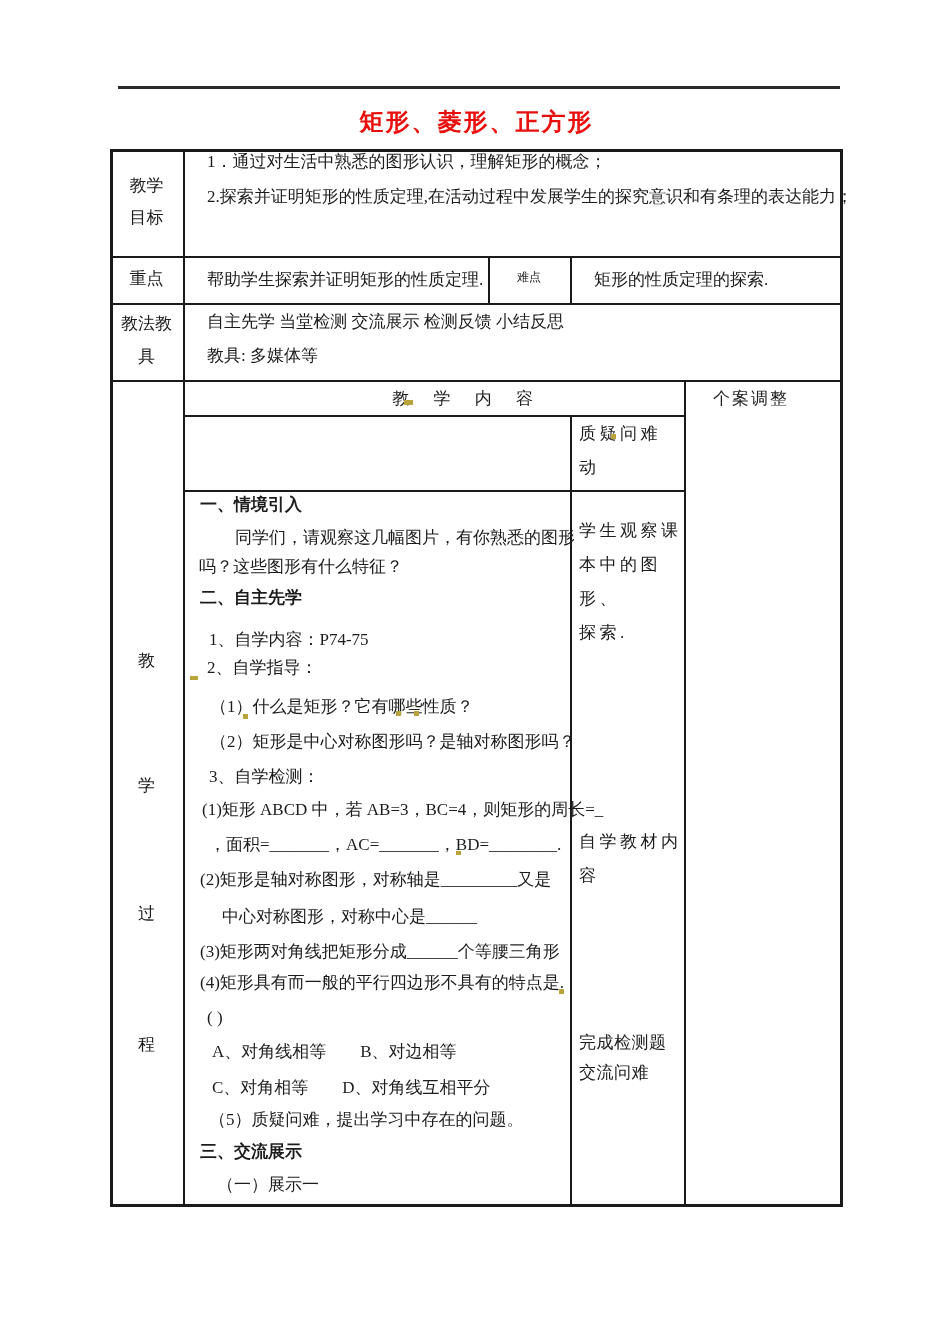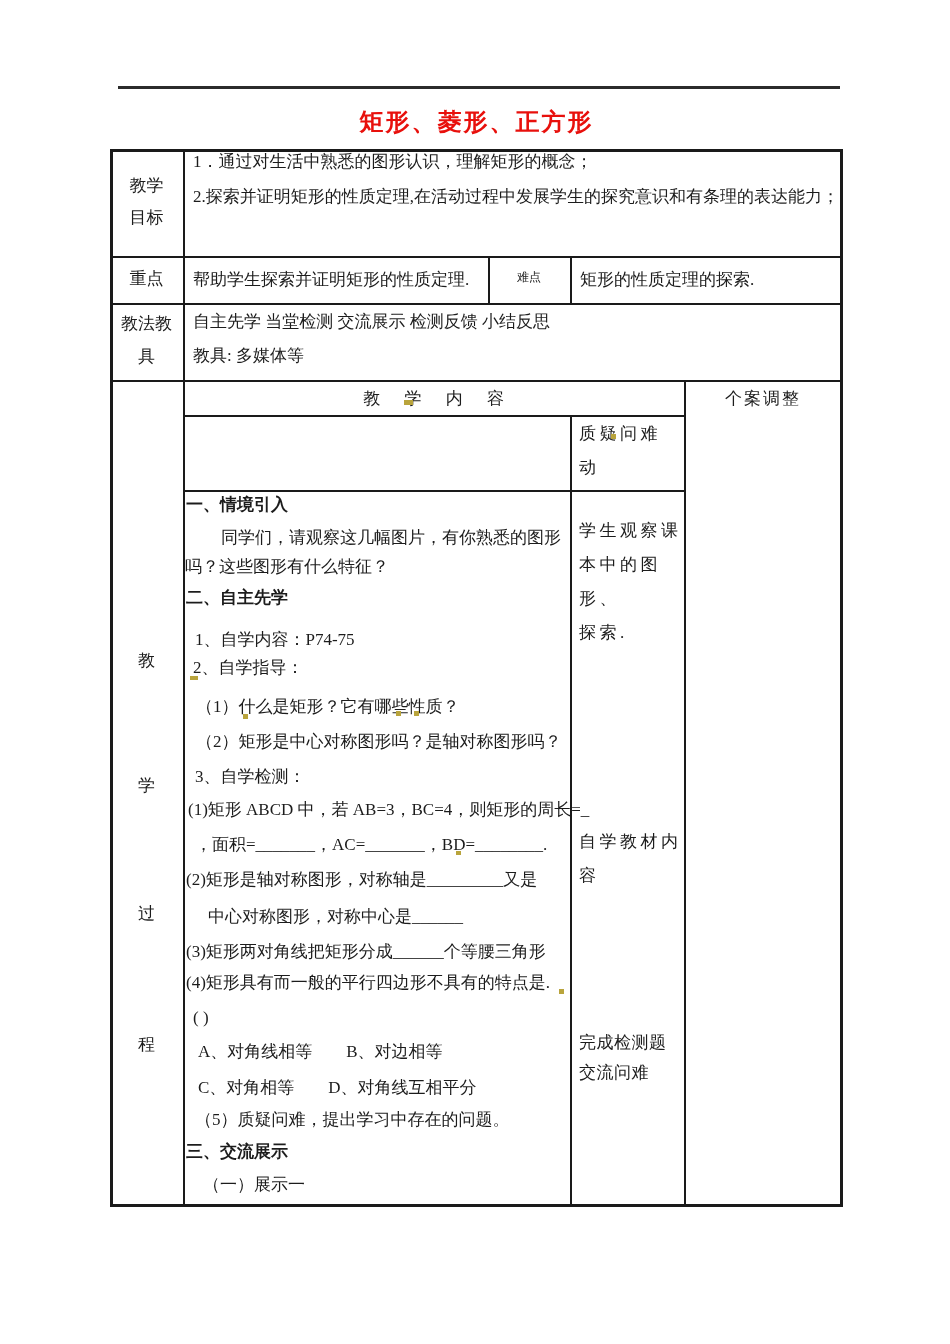--- a/index.html
+++ b/index.html
@@ -8,24 +8,24 @@
   .abs{position:absolute;}
   .toprule{position:absolute;left:118px;top:86px;width:722px;height:3px;background:#2b2b2b;}
   .doc-title{position:absolute;left:110px;top:106px;width:733px;text-align:center;
              font-size:24px;font-weight:bold;color:var(--title-red,#e8100c);letter-spacing:2px;}
   
   .tframe{position:absolute;left:110px;top:149px;width:733px;height:1058px;
           border:3px solid var(--border,#1a1a1a);box-sizing:border-box;}
   .hline{position:absolute;height:2px;background:var(--border,#1a1a1a);}
   .vline{position:absolute;width:2px;background:var(--border,#1a1a1a);}
   
-  .ln{position:absolute;font-size:17px;line-height:22px;white-space:pre;}
+  .ln{position:absolute;font-size:17px;line-height:22px;white-space:pre;margin-left:14px;}
   .bold{font-weight:bold;}
   .labelcell{position:absolute;left:110px;width:73px;text-align:center;font-size:17px;}
-  .hdr{position:absolute;font-size:17px;}
+  .hdr{position:absolute;font-size:17px;padding-left:29px;}
   .stud{position:absolute;left:579px;width:106px;font-size:17px;line-height:34px;
         letter-spacing:3.5px;white-space:pre-line;}
   .mark{position:absolute;background:var(--spellcheck-mark,#b9a43c);}
 </style>
 </head>
 <body>
 
 <div id="page">
 
   <div class="toprule"></div>
@@ -57,21 +57,21 @@
   <div class="ln" style="left:580px;top:269px">矩形的性质定理的探索.</div>
 
   <div class="labelcell" style="top:307px;line-height:33px">
     <div>教法教</div>
     <div>具</div>
   </div>
   <div class="ln" style="left:193px;top:311px">自主先学 当堂检测 交流展示 检测反馈 小结反思</div>
   <div class="ln" style="left:193px;top:345px">教具: 多媒体等</div>
 
   <div class="hdr" style="left:183px;top:387px;width:501px;text-align:center;letter-spacing:10px;text-indent:10px">教 学 内 容</div>
-  <div class="hdr" style="left:684px;top:387px;width:158px;text-align:center;letter-spacing:2px">个案调整</div>
+  <div class="hdr" style="left:684px;top:387px;width:158px;letter-spacing:2px">个案调整</div>
   <div class="stud" style="top:417px">质疑问难
 动</div>
 
   <div class="labelcell" style="top:649px">教</div>
   <div class="labelcell" style="top:774px">学</div>
   <div class="labelcell" style="top:902px">过</div>
   <div class="labelcell" style="top:1033px">程</div>
 
   <div class="ln bold" style="left:186px;top:494px">一、情境引入</div>
   <div class="ln" style="left:221px;top:527px">同学们，请观察这几幅图片，有你熟悉的图形</div>

